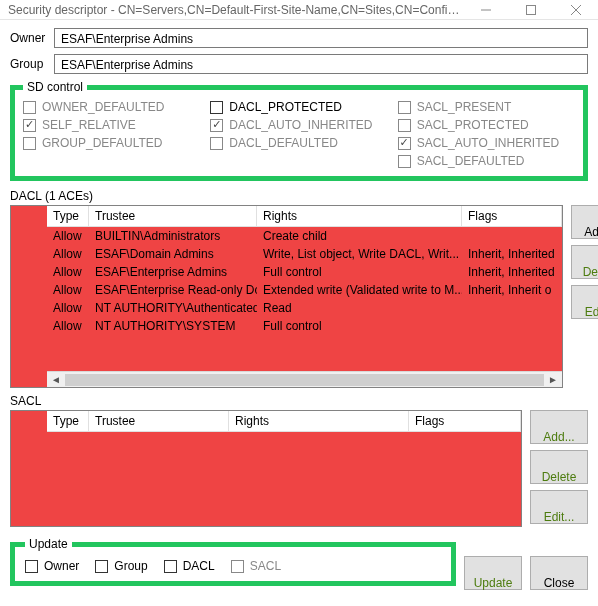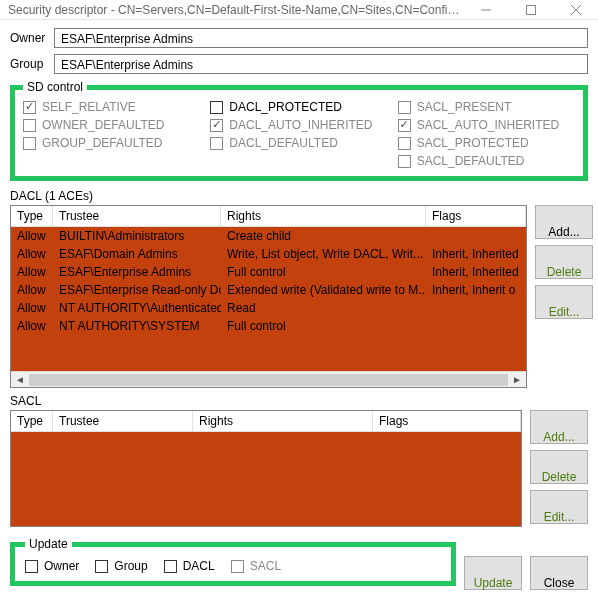--- a/index.html
+++ b/index.html
@@ -76,21 +76,22 @@
   }
   .cb .box.checked::after { content: "✓"; color: #444; position: relative; top: -1px; }
   .cb.enabled .box { border-color: #333; }
   .cb.enabled .box.checked::after { color: #000; }
   .panel-wrap { display: flex; gap: 8px; margin-bottom: 6px; }
   .panel-main { flex: 1; }
   .panel-side { width: 58px; display: flex; flex-direction: column; gap: 6px; }
   .panel-label { margin: 2px 0 2px 0; }
   .listpane {
     border: 1px solid #828282;
-    background: #c2410c;
+    background: #ef4444;
+    padding-left: 36px;
   }
   .list-head, .list-row {
     display: flex;
     align-items: center;
     font-size: 12px;
   }
   .list-head {
     background: #fff;
     border-bottom: 1px solid #e0e0e0;
   }
@@ -187,29 +188,29 @@
   <div class="row">
     <label>Group</label>
     <div class="textbox">ESAF\Enterprise Admins</div>
   </div>
 
   <fieldset>
     <legend>SD control</legend>
     <div class="sd-grid">
       <div class="sd-col">
         <div class="cb">
+            <span class="box"></span>
+            <span>OWNER_DEFAULTED</span>
+          </div>
+        <div class="cb">
             <span class="box checked"></span>
             <span>SELF_RELATIVE</span>
           </div>
         <div class="cb">
             <span class="box"></span>
-            <span>OWNER_DEFAULTED</span>
-          </div>
-        <div class="cb">
-            <span class="box"></span>
             <span>GROUP_DEFAULTED</span>
           </div>
       </div>
       <div class="sd-col">
         <div class="cb enabled">
             <span class="box"></span>
             <span>DACL_PROTECTED</span>
           </div>
         <div class="cb">
             <span class="box checked"></span>
@@ -219,26 +220,26 @@
             <span class="box"></span>
             <span>DACL_DEFAULTED</span>
           </div>
       </div>
       <div class="sd-col">
         <div class="cb">
             <span class="box"></span>
             <span>SACL_PRESENT</span>
           </div>
         <div class="cb">
+            <span class="box"></span>
+            <span>SACL_PROTECTED</span>
+          </div>
+        <div class="cb">
             <span class="box checked"></span>
             <span>SACL_AUTO_INHERITED</span>
-          </div>
-        <div class="cb">
-            <span class="box"></span>
-            <span>SACL_PROTECTED</span>
           </div>
         <div class="cb">
             <span class="box"></span>
             <span>SACL_DEFAULTED</span>
           </div>
       </div>
     </div>
   </fieldset>
 
   <div class="panel-label">DACL (1 ACEs)</div>

